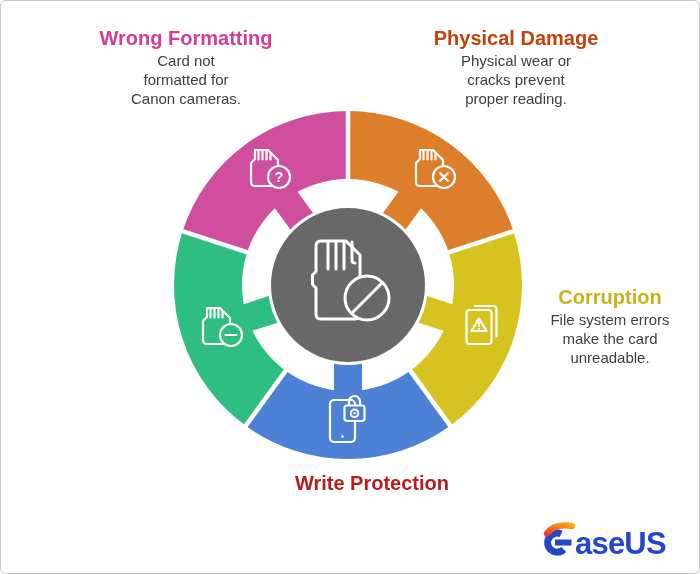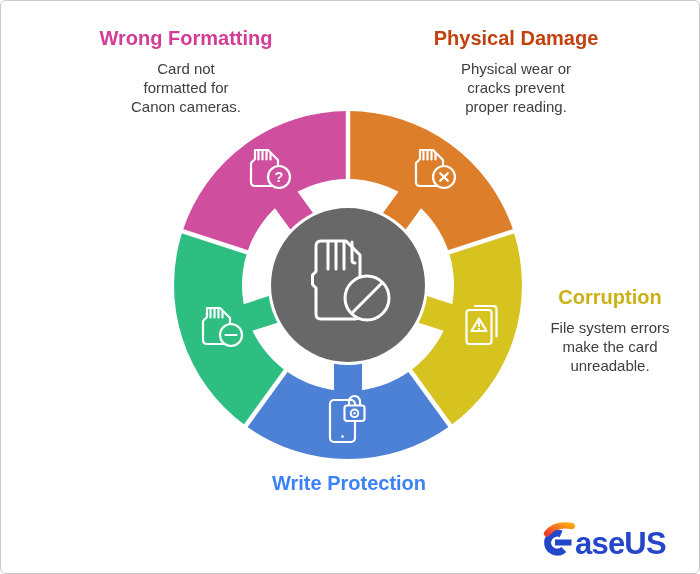--- a/index.html
+++ b/index.html
@@ -4,21 +4,21 @@
 <style>
   html,body{margin:0;padding:0;background:#fff;}
   #canvas{
     position:relative;width:700px;height:574px;box-sizing:border-box;
     border:1px solid #c8c8c8;border-radius:6px;background:#ffffff;overflow:hidden;
     font-family:"Liberation Sans",sans-serif;
   }
   #donut{position:absolute;left:0;top:0;}
   .seg-label{position:absolute;text-align:center;}
   .seg-title{font-weight:bold;font-size:20px;line-height:19px;}
-  .seg-desc{font-size:15px;line-height:19px;color:#3e3e3e;white-space:pre-line;margin-top:11px;}
+  .seg-desc{font-size:15px;line-height:19px;color:#3e3e3e;white-space:pre-line;margin-top:3px;}
   .label-wrong{left:60px;top:28px;width:250px;}
   .label-physical{left:390px;top:28px;width:250px;}
   .label-corruption{left:510px;top:287px;width:198px;}
   .label-write{left:248px;top:473px;width:200px;}
   .label-improper{left:10px;top:272px;width:158px;}
   .label-improper .seg-desc{margin-top:2px;}
   #logo{position:absolute;left:541px;top:519px;width:150px;height:44px;}
   text{font-family:"Liberation Sans",sans-serif;}
 </style>
 </head>
@@ -103,21 +103,21 @@
 cracks prevent
 proper reading.</div>
   </div>
   <div class="seg-label label-corruption">
     <div class="seg-title" style="color: rgb(203, 177, 23);">Corruption</div>
     <div class="seg-desc">File system errors
 make the card
 unreadable.</div>
   </div>
   <div class="seg-label label-write">
-    <div class="seg-title" style="color: #3b82f6;">Write Protection</div>
+    <div class="seg-title" style="color: #b91c1c; text-align: right;">Write Protection</div>
   </div>
 
   <svg id="logo" viewBox="0 0 150 44">
     <defs>
       <linearGradient id="lg-orange" x1="0" y1="1" x2="1" y2="0">
         <stop offset="0" id="lg-stop-a" stop-color="#ed3b31"></stop>
         <stop offset="1" id="lg-stop-b" stop-color="#fca50f"></stop>
       </linearGradient>
     </defs>
     <g>

